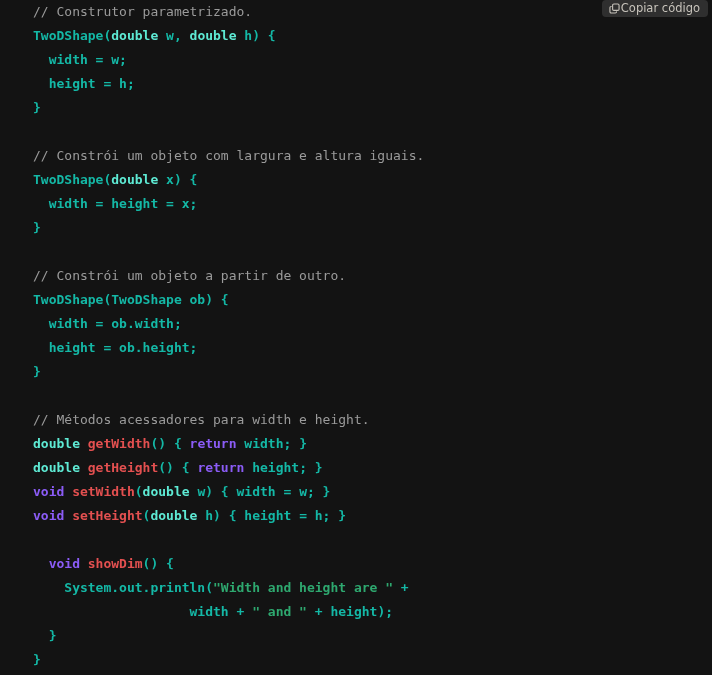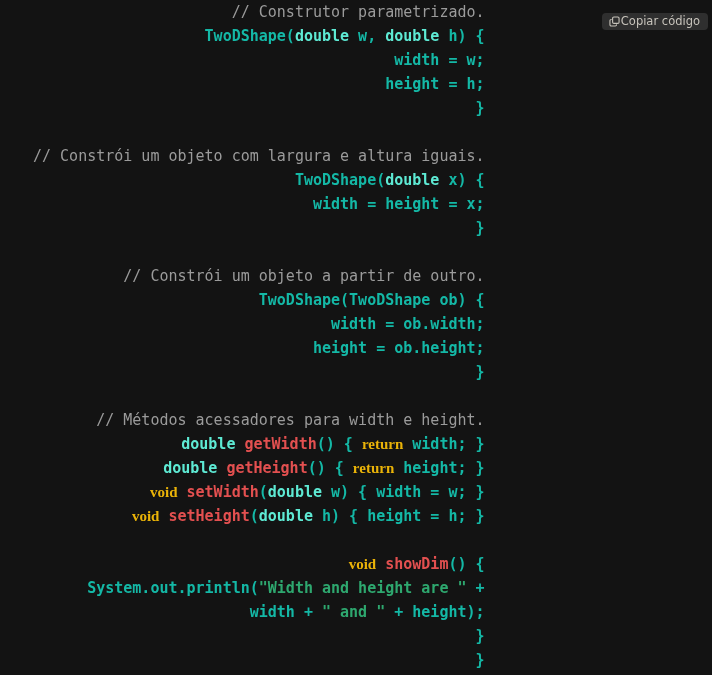--- a/index.html
+++ b/index.html
@@ -29,21 +29,21 @@
     width: 712px;
     height: 675px;
     background: #131313;
     overflow: hidden;
   }
 
   
   #copy-button {
     position: absolute;
     right: 4px;
-    top: 13px;
+    top: 0px;
     height: 17px;
     display: flex;
     align-items: center;
     gap: 1px;
     padding: 0 8px 0 7px;
     background: #2f2f2f;
     border: none;
     border-radius: 4px;
     color: #c7c3bb;
     font-family: "DejaVu Sans", sans-serif;
@@ -63,36 +63,35 @@
   #copy-button .copy-glyph svg { display: block; }
 
   
   pre#code {
     position: absolute;
     left: 33px;
     top: 0px;
     margin: 0;
     padding: 0;
     font-family: "DejaVu Sans Mono", monospace;
-    font-size: 15px;
+    font-size: 13px;
     line-height: 24px;
     color: #e8e8e8;
     font-weight: bold;
     white-space: pre;
     letter-spacing: 0px;
-    text-align: right;
   }
 
   .ln { display: block; height: 24px; }
 
   
   .cm  { color: #9b9b9b; font-weight: normal; }  
   .ty  { color: #5eead4; }                       
   .fn  { color: #e35050; }                       
-  .kw  { color: #eab308; font-family: Liberation Serif, serif; }                       
+  .kw  { color: #8b5cf6; }                       
   .st  { color: #2ea86f; }                       
   .pl  { color: #14b8a6; }                       
 </style>
 </head>
 <body>
 
 <div id="screen">
 
   <div id="code-block">
 

